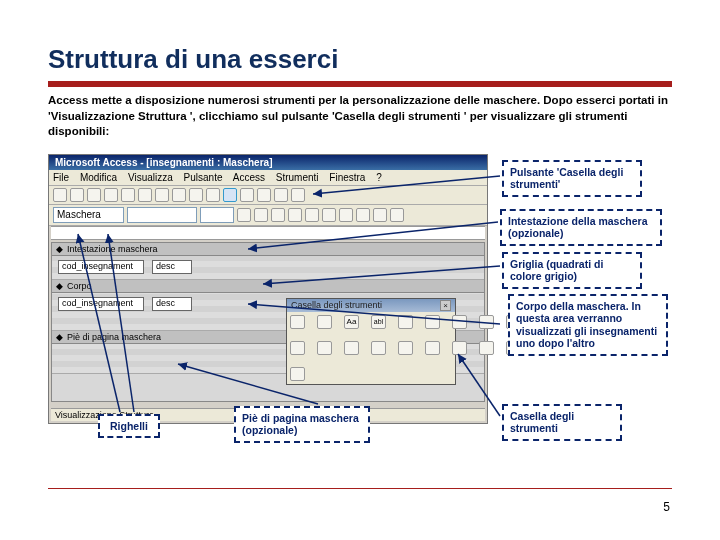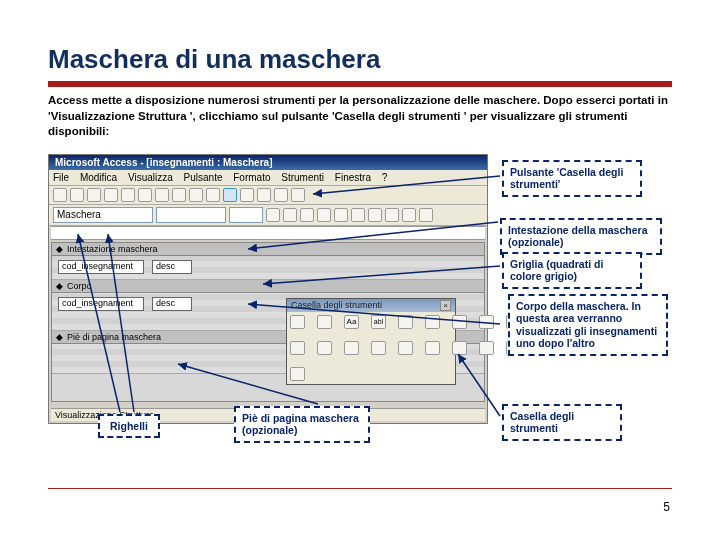--- a/index.html
+++ b/index.html
@@ -64,21 +64,21 @@
     align-items: center;
   }
   .ico {
     display: inline-block;
     width: 14px; height: 14px;
     border: 1px solid #999;
     background: #f5f4ee;
     border-radius: 2px;
   }
   .combo {
-    width: 100px; height: 16px;
+    width: 71px; height: 16px;
     border: 1px solid #7f9db9;
     background: #fff;
     font-size: 10px;
     padding-left: 3px;
     display: inline-flex; align-items: center;
   }
   .rulerbar {
     height: 14px;
     background: #fff;
     border-top: 1px solid #999;
@@ -167,33 +167,33 @@
     position: absolute;
     right: 50px;
     top: 500px;
     font-size: 12px;
   }
 </style>
 </head>
 <body>
 
 <div class="slide">
-  <h1 class="title">Maschera di una maschera</h1>
+  <h1 class="title">Struttura di una esserci</h1>
   <p class="intro">Access mette a disposizione numerosi strumenti per la personalizzazione delle maschere. Dopo esserci portati in 'Visualizzazione Struttura ', clicchiamo sul pulsante 'Casella degli strumenti ' per visualizzare gli strumenti disponibili:</p>
 
   <div class="figure">
 
     <div class="access">
       <div class="ttl">Microsoft Access - [insegnamenti : Maschera]</div>
       <div class="menu">
         <span>File</span>
         <span>Modifica</span>
         <span>Visualizza</span>
         <span>Pulsante</span>
-        <span>Formato</span>
+        <span>Access</span>
         <span>Strumenti</span>
         <span>Finestra</span>
         <span>?</span>
       </div>
       <div class="tb">
         <span class="ico"></span>
         <span class="ico"></span>
         <span class="ico"></span>
         <span class="ico"></span>
         <span class="ico"></span>
@@ -263,21 +263,21 @@
         <span class="ico"></span>
         <span class="ico"></span>
         <span class="ico"></span>
         <span class="ico"></span>
         <span class="ico"></span>
         <span class="ico"></span>
       </div>
     </div>
 
     <div class="callout" style="left:454px;top:6px;width:140px;">Pulsante 'Casella degli strumenti'</div>
-    <div class="callout" style="left:452px;top:64px;width:162px;">Intestazione della maschera (opzionale)</div>
+    <div class="callout" style="left:452px;top:55px;width:162px;">Intestazione della maschera (opzionale)</div>
     <div class="callout" style="left:454px;top:98px;width:140px;">Griglia (quadrati di colore grigio)</div>
     <div class="callout" style="left:460px;top:140px;width:160px;">Corpo della maschera. In questa area verranno visualizzati gli insegnamenti uno dopo l'altro</div>
     <div class="callout" style="left:454px;top:250px;width:120px;">Casella degli strumenti</div>
     <div class="callout" style="left:186px;top:252px;width:136px;">Piè di pagina maschera (opzionale)</div>
     <div class="callout" style="left:50px;top:260px;width:62px;text-align:center;">Righelli</div>
 
     <svg class="arrows">
       <defs>
         <marker id="ah" markerWidth="8" markerHeight="8" refX="6" refY="3" orient="auto">
           <path d="M0,0 L6,3 L0,6 Z" fill="#0a246a"></path>

